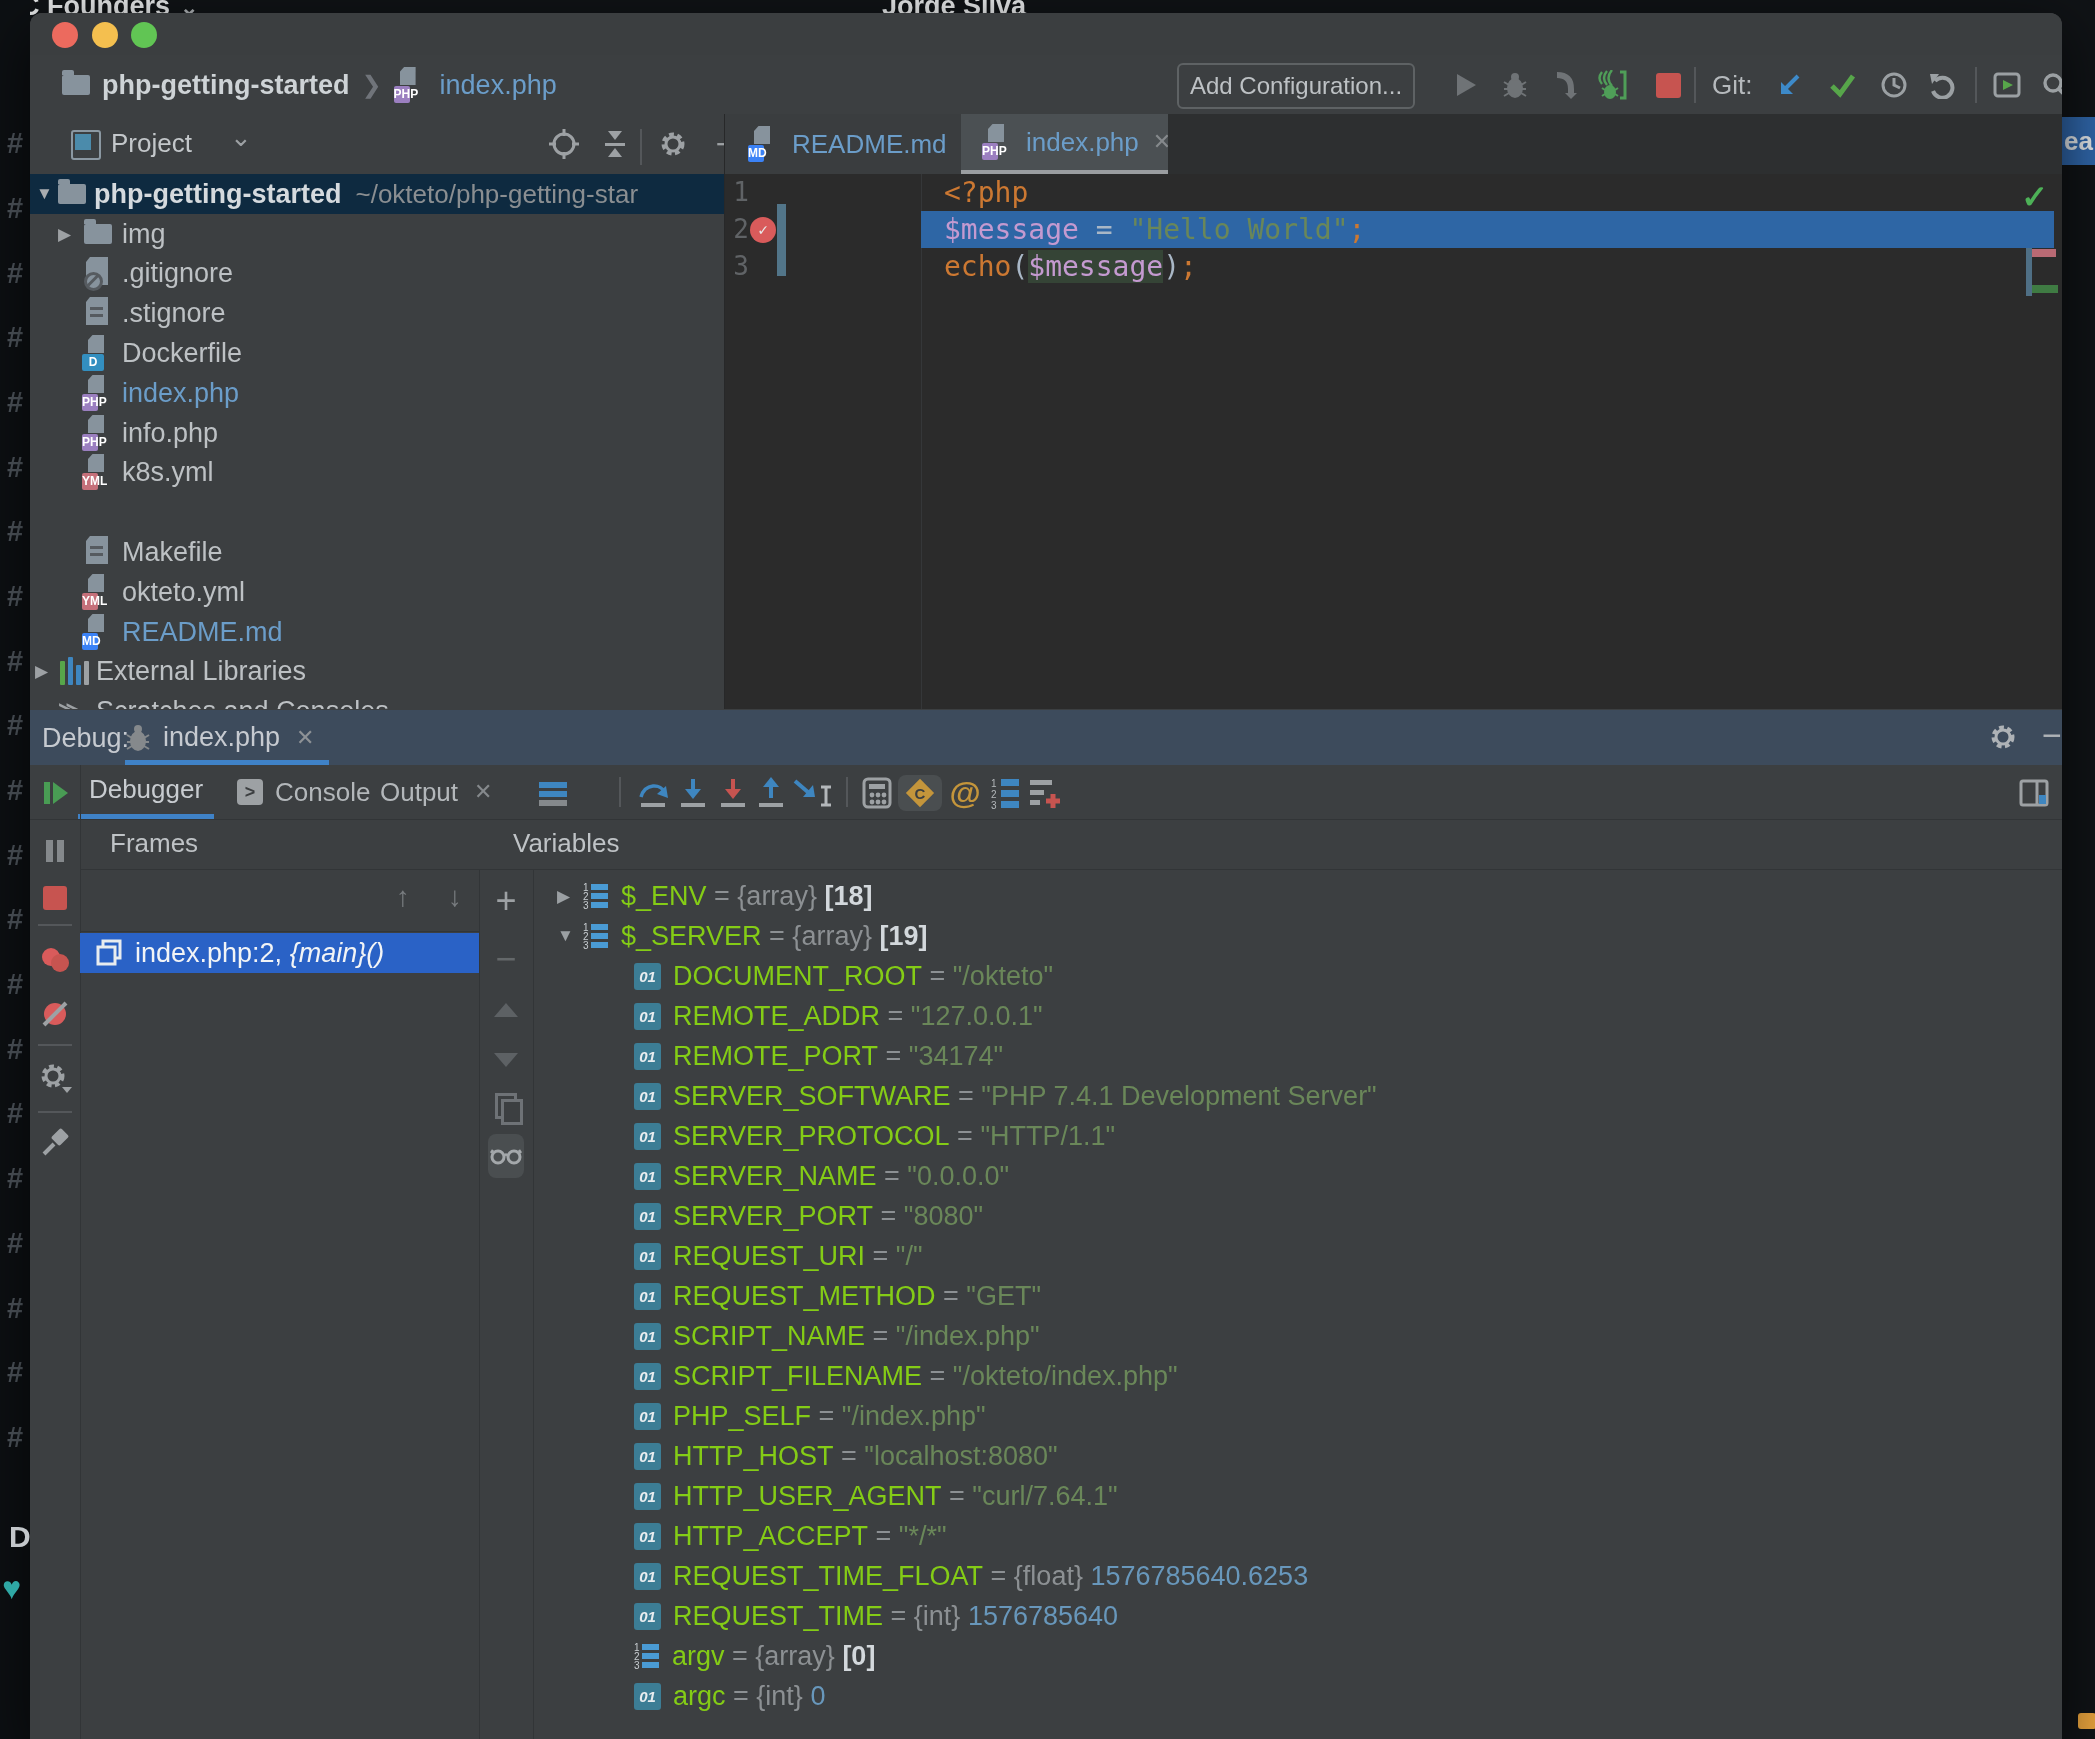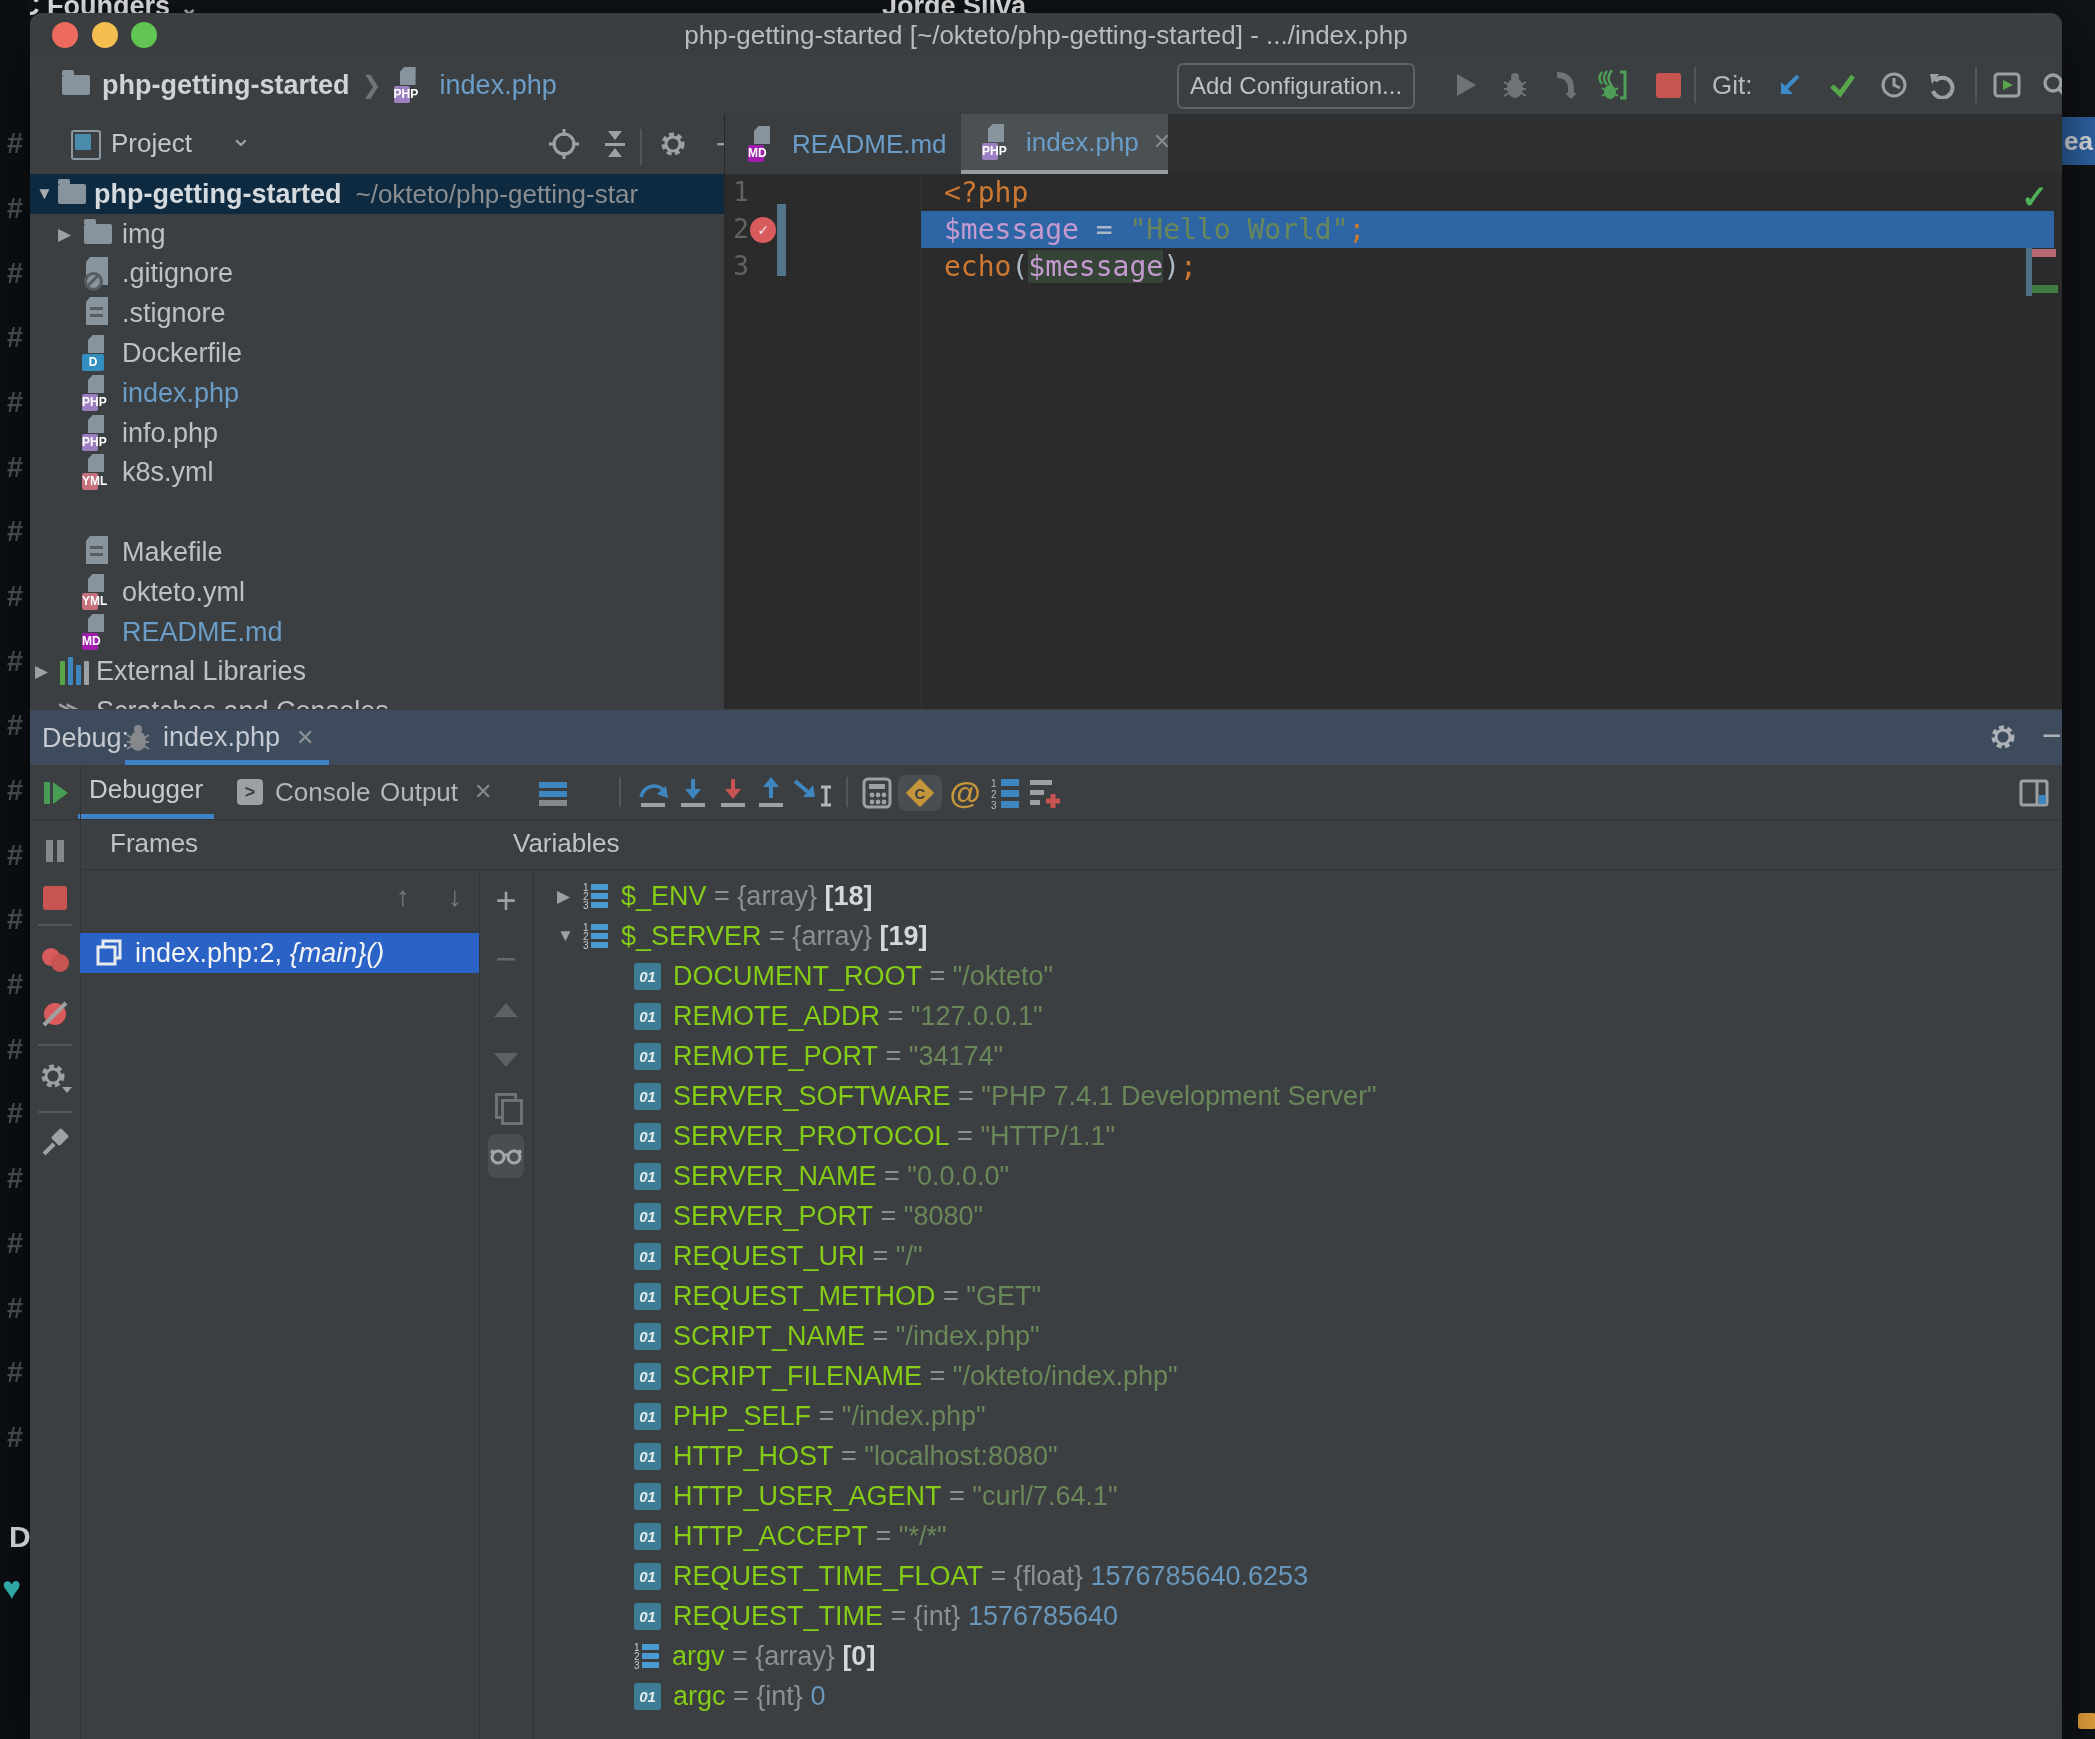--- a/index.html
+++ b/index.html
@@ -48,21 +48,21 @@
   .folder:before{content:"";position:absolute;left:0;top:-5px;width:12px;height:5px;background:#87939d;
                  border-radius:2px 2px 0 0;}
   .fi{position:relative;width:34px;height:36px;flex:0 0 34px;}
   .fi .page{position:absolute;left:6px;top:0;width:16px;height:18px;background:#87939d;
             clip-path:polygon(0 28%,28% 0,100% 0,100% 100%,0 100%);}
   .fi .badge{position:absolute;left:0;bottom:0;width:16px;height:17px;border-radius:2px;
              color:#fff;font-size:12px;font-weight:bold;text-align:center;line-height:17px;
              font-family:"Liberation Sans",sans-serif;}
   .badge-php{background:#9b7fc0;}
   .badge-yml{background:#c5707a;}
-  .badge-md{background:#a21caf;}
+  .badge-md{background:#3b82f6;}
   .badge-docker{background:#338fc0;width:22px !important;}
   .fi .doc{position:absolute;left:4px;top:2px;width:22px;height:28px;background:#87939d;
            clip-path:polygon(0 18%,18% 0,100% 0,100% 100%,0 100%);}
   .fi .doclines{position:absolute;left:8px;top:12px;width:13px;height:14px;
     background:repeating-linear-gradient(#565b60 0 3px,transparent 3px 7px);}
   .fi .ocirc{position:absolute;left:2px;bottom:0;width:13px;height:13px;border-radius:50%;
              border:3px solid #565b60;background:#87939d;}
   .fi .ocirc:before{content:"";position:absolute;left:-1px;top:4px;width:14px;height:3px;
                     background:#565b60;transform:rotate(-45deg);}
   .fi .bars{position:absolute;left:4px;top:4px;display:flex;gap:3px;align-items:flex-end;height:28px;}
@@ -227,21 +227,20 @@
   </div>
 <div class="abs" id="bg-frag-blue">ea</div>
 <div class="abs" id="bg-frag-orange"></div>
 
 <div class="abs" id="window">
 
   <div class="abs" id="titlebar">
     <div class="abs light" id="light-close"></div>
     <div class="abs light" id="light-min"></div>
     <div class="abs light" id="light-max"></div>
-    <div class="abs" id="win-title">php-getting-started [~/okteto/php-getting-started] - .../index.php</div>
   </div>
 
   <div class="abs" id="toolbar">
     <div class="abs" id="breadcrumb">
       <span class="folder"></span>
       <span class="crumb-project">php-getting-started</span>
       <span class="crumb-sep">❯</span>
       <span class="fi" style="width:34px;height:36px;display:inline-block">
         <span class="page"></span>
           <span class="badge badge-php">PHP</span>

